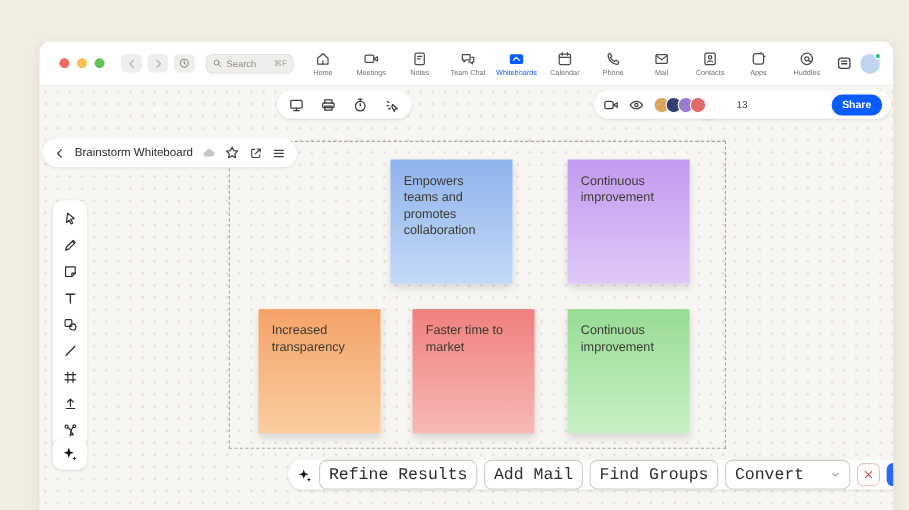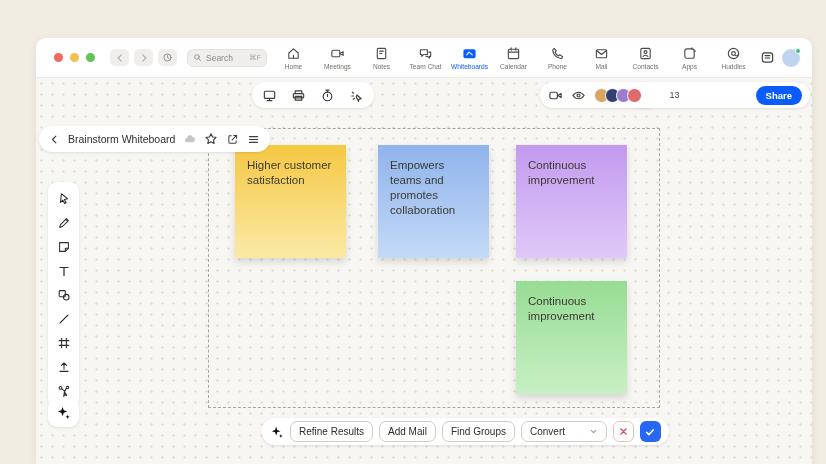--- a/index.html
+++ b/index.html
@@ -64,22 +64,22 @@
     line-height:1.3; color:#3B3A32; box-shadow:0 4px 7px rgba(0,0,0,.13); cursor:pointer; }
 
   
   .tools { left:12px; top:104px; width:31px; flex-direction:column; padding:7px 0; gap:4px; border-radius:9px; }
   .tool { width:23px; height:20px; display:flex; align-items:center; justify-content:center; cursor:pointer; border-radius:5px; }
   .tool svg { stroke:#2B2B29; fill:none; stroke-width:1.2; stroke-linecap:round; stroke-linejoin:round; }
   .ai-btn { left:12px; top:320px; width:31px; height:29px; border-radius:9px; justify-content:center; cursor:pointer; }
 
   
   .ai-bar { left:226px; top:340px; height:27px; padding:0 8px; gap:6px; }
-  .ai-bar .btn { background:#fff; border:1px solid #CFCDC9; border-radius:7px; font-size:10px;
-    color:#2E2D2B; padding:4px 8px; cursor:pointer; white-space:nowrap; font-family:Liberation Sans, sans-serif; }
+  .ai-bar .btn { background:#fff; border:1px solid #CFCDC9; border-radius:7px; font-size:15px;
+    color:#2E2D2B; padding:4px 8px; cursor:pointer; white-space:nowrap; font-family:Liberation Mono, monospace; }
   .convert { display:flex; align-items:center; gap:24px; }
   .convert .chev { color:#9A9895; font-size:8px; }
   .xbtn { width:21px; height:21px; border-radius:6px; background:#fff; border:1px solid #EAC2BD;
     display:flex; align-items:center; justify-content:center; cursor:pointer; }
   .okbtn { width:21px; height:21px; border-radius:6px; background:#2767F4; border:none;
     display:flex; align-items:center; justify-content:center; cursor:pointer; }
 </style>
 </head>
 <body>
 
@@ -209,23 +209,24 @@
           <span class="silhouette"></span>
           <span class="dot"></span>
         </span>
       </div>
     </div>
 
     <div class="canvas">
 
       <div class="selection"></div>
 
-      <div class="note" style="left: 199px; top: 67px; background: linear-gradient(rgb(245, 200, 67), rgb(251, 233, 166));"><span>Higher customer satisfaction</span></div>
-      <div class="note" style="left: 342px; top: 67px; background: linear-gradient(rgb(143, 179, 236), rgb(196, 218, 247));"><span>Empowers teams and promotes collaboration</span></div>
+      <div class="note" style="left: 319px; top: 67px; background: linear-gradient(rgb(143, 179, 236), rgb(196, 218, 247));"><span>Empowers teams and promotes collaboration</span></div>
       <div class="note" style="left: 480px; top: 67px; background: linear-gradient(rgb(195, 154, 239), rgb(223, 201, 248));"><span>Continuous improvement</span></div>
+      <div class="note" style="left: 199px; top: 203px; background: linear-gradient(rgb(244, 163, 104), rgb(250, 205, 160));"><span>Increased transparency</span></div>
+      <div class="note" style="left: 339px; top: 203px; background: linear-gradient(rgb(240, 128, 126), rgb(247, 185, 182));"><span>Faster time to market</span></div>
       <div class="note" style="left: 480px; top: 203px; background: linear-gradient(rgb(151, 220, 148), rgb(200, 240, 196));"><span>Continuous improvement</span></div>
 
       <div class="pill tb-left1">
         <span class="ib">
           <svg width="11" height="11" viewBox="0 0 16 16">
               <path d="M10 3L5 8l5 5" stroke-width="1.6"></path>
             </svg>
         </span>
         <span class="tb-title">Brainstorm Whiteboard</span>
         <svg width="13" height="13" viewBox="0 0 16 16">

